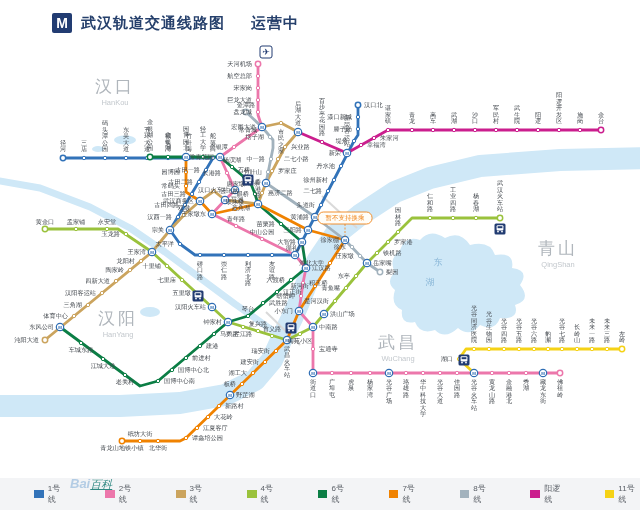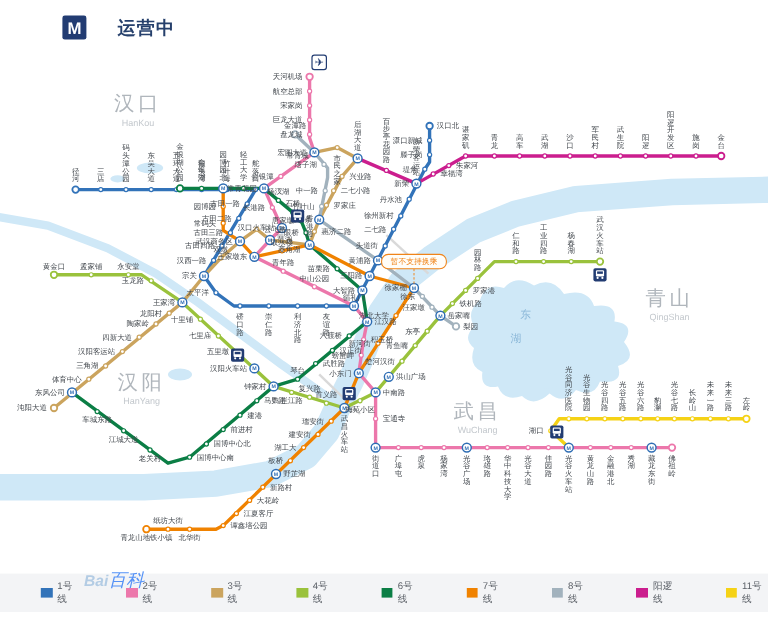--- a/index.html
+++ b/index.html
@@ -13,28 +13,29 @@
   svg.map{position:absolute;left:0;top:0;z-index:1;}
   svg text{font-family:"Liberation Sans","DejaVu Sans",sans-serif;}
   .legend-strip{position:absolute;left:0;top:478px;width:640px;height:32px;background:#f3f4f6;
         z-index:3;display:flex;align-items:center;padding-left:34px;box-sizing:border-box;gap:39px;}
   .legend-item{display:flex;align-items:center;gap:4px;}
   .legend-swatch{width:11px;height:8px;display:inline-block;}
   .legend-label{font-size:8px;color:#5a5f66;}
   .watermark{position:absolute;left:70px;top:474px;z-index:4;opacity:.85;pointer-events:none;
         font-style:italic;}
   .wm-bai{font-size:13px;font-weight:bold;color:#a9c6e2;}
-  .wm-rest{font-size:15px;color:#3b82f6;}
+  .wm-rest{font-size:11px;color:#0f766e;text-decoration:underline;}
 </style>
 </head>
 <body>
 
 <div class="page">
   <div class="header">
     <div class="logo">M</div>
+    <div class="title">武汉轨道交通线路图</div>
     <div class="status">运营中</div>
   </div>
 
   <svg class="map" id="metro-map" width="640" height="520" viewBox="0 0 640 520">
     <g id="water">
       <path d="M646,158 L560,160 L480,166 L430,178 L395,192 L360,215 L335,235 L318,260 L309,277 L300,300 L292,318 L283,336 L272,360 L255,380 L225,395 L180,403 L120,406 L-6,406" fill="none" stroke="#cfe8f7" stroke-width="22" stroke-linejoin="round" stroke-linecap="round"></path>
       <path d="M-6,180 L40,188 L90,207 L130,228 L165,252 L200,278 L235,304 L262,323 L286,340" fill="none" stroke="#cfe8f7" stroke-width="7" stroke-linejoin="round" stroke-linecap="round"></path>
       <path d="M400,250 Q405,235 420,240 Q430,228 445,238 Q460,230 470,245 Q490,240 495,255 Q515,252 512,268 Q530,270 520,285 Q532,300 515,305 Q520,320 500,318 Q495,332 480,325 Q470,338 458,328 Q445,340 435,330 Q420,335 415,322 Q400,325 402,310 Q390,305 395,290 Q385,282 395,272 Q388,260 400,250 Z" fill="#cfe8f7"></path>
       <path d="M432,315 Q445,305 462,312 Q478,306 488,316 Q480,326 462,322 Q446,328 432,315 Z" fill="#cfe8f7"></path>
       <ellipse cx="125" cy="140" rx="11" ry="4.5" fill="#cfe8f7"></ellipse>

